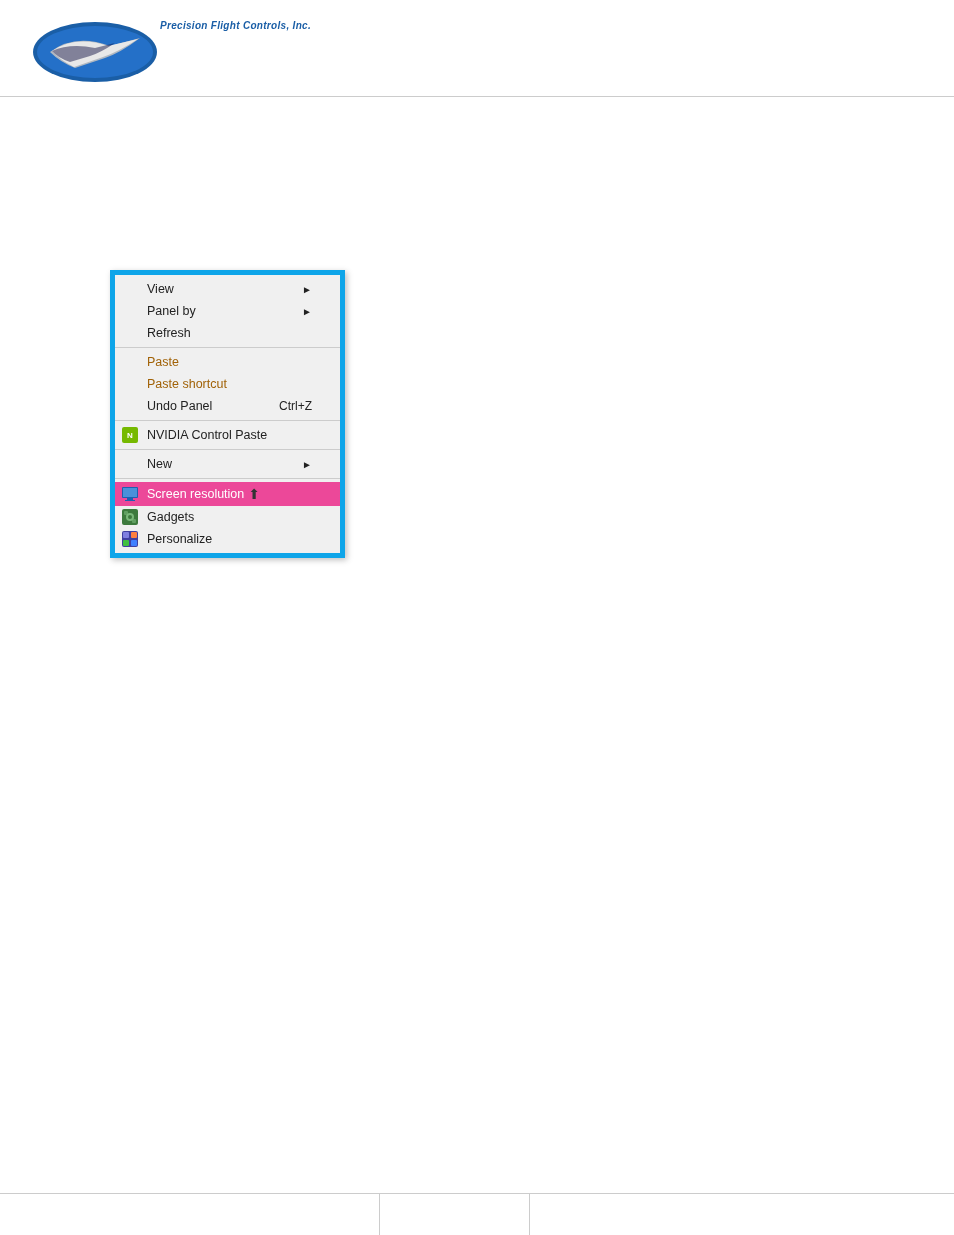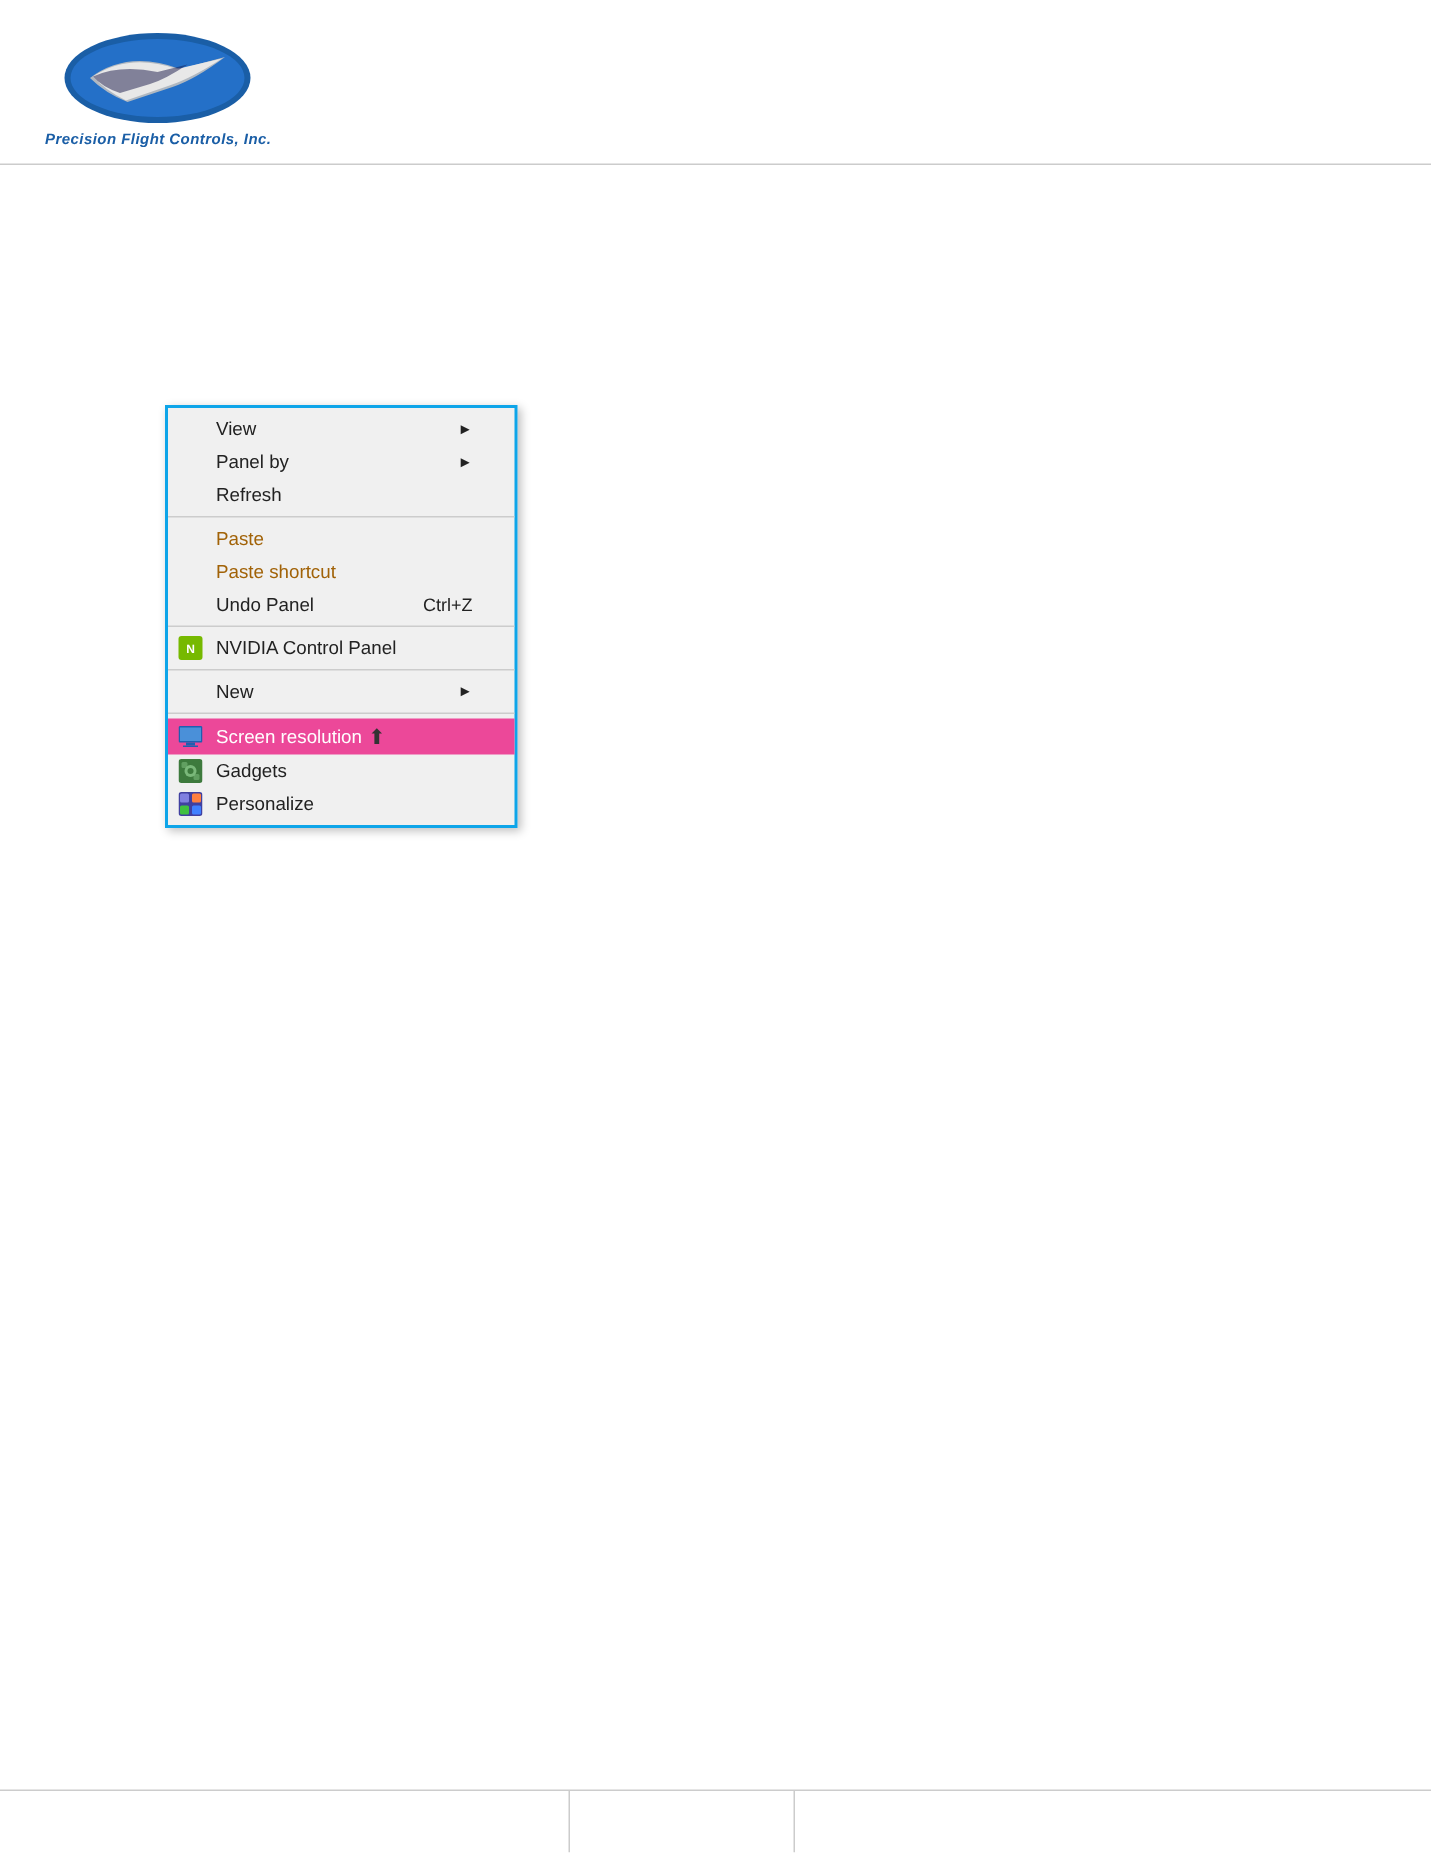--- a/index.html
+++ b/index.html
@@ -17,22 +17,21 @@
 
     
     .header {
       padding: 18px 30px 10px 30px;
       display: flex;
       align-items: center;
     }
 
     .logo-container {
       display: flex;
-      flex-direction: column;
-      align-items: center;
+      align-items: flex-start;
     }
 
     .logo-oval {
       width: 130px;
       height: 68px;
     }
 
     .logo-text {
       font-size: 10px;
       color: #1a5ea6;
@@ -48,21 +47,21 @@
       margin: 0 0 0 0;
     }
 
     
     .context-menu {
       position: absolute;
       top: 270px;
       left: 110px;
       width: 235px;
       background: #f0f0f0;
-      border: 2px solid #0ea5e9;
+      border: 5px solid #0ea5e9;
       box-shadow: 2px 2px 6px rgba(0,0,0,0.25);
       padding: 3px 0;
       z-index: 10;
     }
 
     .menu-item {
       display: flex;
       align-items: center;
       padding: 4px 28px 4px 32px;
       cursor: pointer;
@@ -211,21 +210,21 @@
     <span>Undo Panel</span>
     <span class="menu-item-shortcut">Ctrl+Z</span>
   </div>
 
   <hr class="menu-separator">
 
   <div class="menu-item">
     <span class="menu-item-icon">
       <span class="nvidia-icon">N</span>
     </span>
-    <span>NVIDIA Control Panel</span>
+    <span>NVIDIA Control Paste</span>
   </div>
 
   <hr class="menu-separator">
 
   <div class="menu-item">
     <span>New</span>
     <span class="menu-item-arrow">►</span>
   </div>
 
   <hr class="menu-separator">

